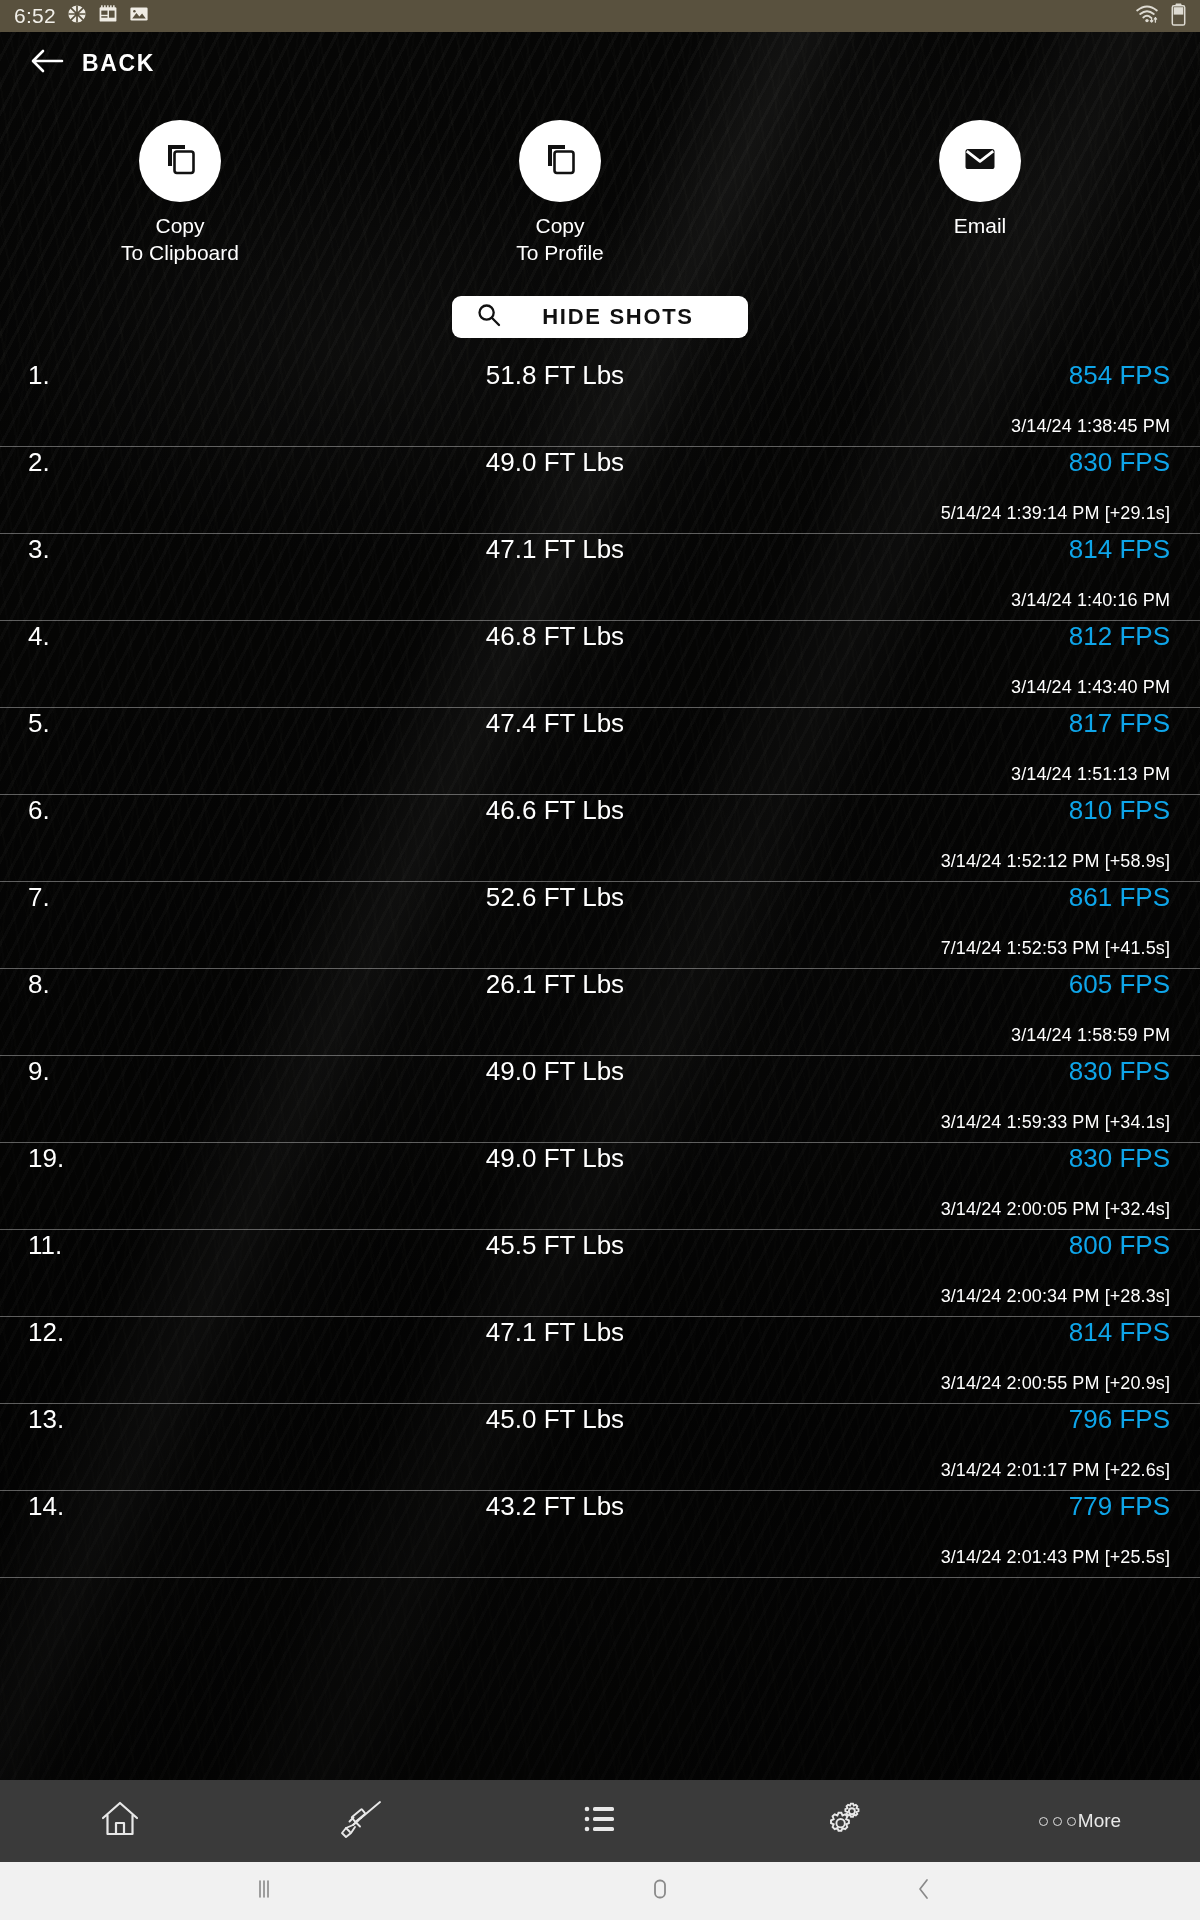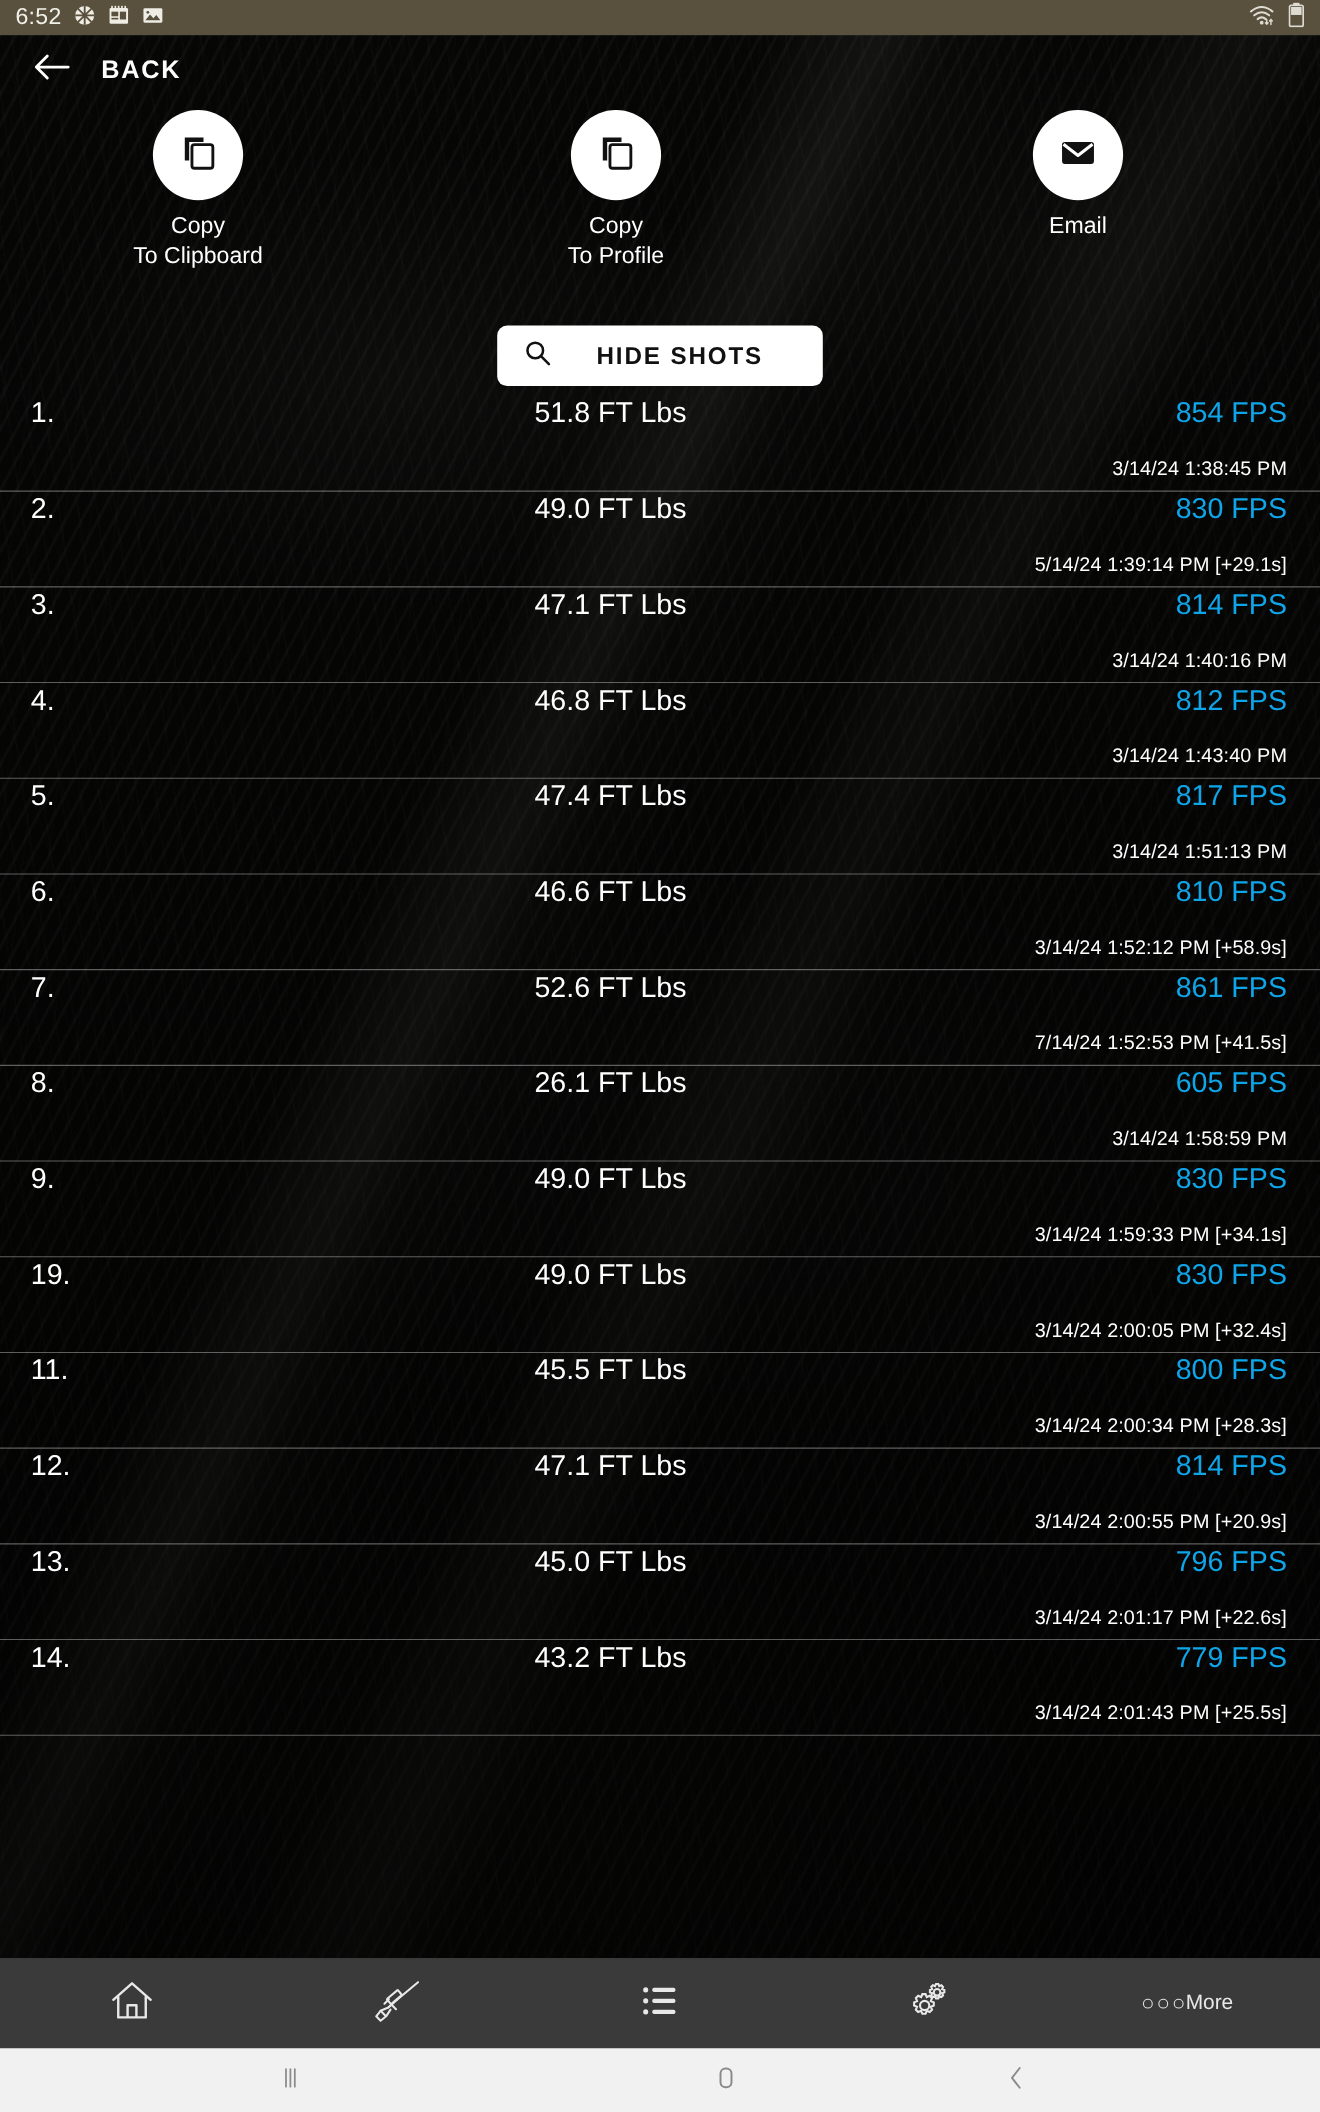--- a/index.html
+++ b/index.html
@@ -52,29 +52,29 @@
     z-index:30;
   }
   .sb-left{ display:flex; align-items:flex-start; gap:11px; }
   .sb-clock{ color:#f2f0ea; font-size:21px; letter-spacing:0.3px; }
   .sb-right{ display:flex; align-items:center; gap:9px; }
   .ic{ display:block; }
 
   
   .backbar{
     position:absolute; top:32px; left:0; right:0; height:62px;
-    display:flex; align-items:center; gap:28px; padding-left:30px;
+    display:flex; align-items:center; gap:18px; padding-left:30px;
     z-index:20;
     text-align:right;
   }
   .back-label{ color:#ffffff; font-size:23px; font-weight:700; letter-spacing:1.6px; }
 
   
   .actions{
-    position:absolute; top:100px; left:0; right:0;
+    position:absolute; top:120px; left:0; right:0;
     display:flex; align-items:flex-start; z-index:20;
   }
   .action{ flex:1; display:flex; flex-direction:column; align-items:center; cursor:pointer; }
   .action.a1{ flex:0 0 360px; }
   .action.a2{ flex:0 0 400px; }
   .action.a3{ flex:1; }
   .circle{
     width:82px; height:82px; border-radius:50%;
     background:#ffffff; display:flex; align-items:center; justify-content:center;
   }
@@ -82,21 +82,21 @@
     margin-top:10px; color:#fff; font-size:21px; line-height:27px;
     text-align:center; white-space:pre-line;
   }
 
   
   .hideshots-wrap{
     position:absolute; top:296px; left:0; right:0;
     display:flex; justify-content:center; z-index:20;
   }
   .hideshots{
-    width:296px; height:55px; border-radius:9px; background:#fff;
+    width:296px; height:42px; border-radius:9px; background:#fff;
     display:flex; align-items:center; cursor:pointer;
     padding:0 24px; gap:30px;
   }
   .hideshots-text{
     color:#111; font-size:22px; font-weight:700; letter-spacing:1.7px;
     flex:1; text-align:center; padding-right:20px;
   }
 
   
   .list{

